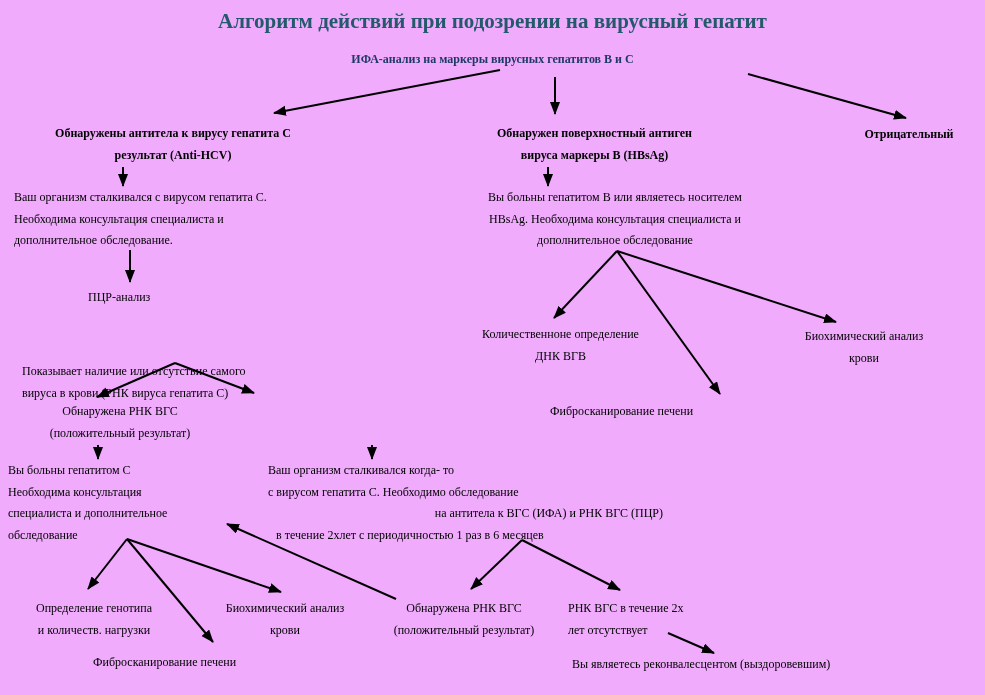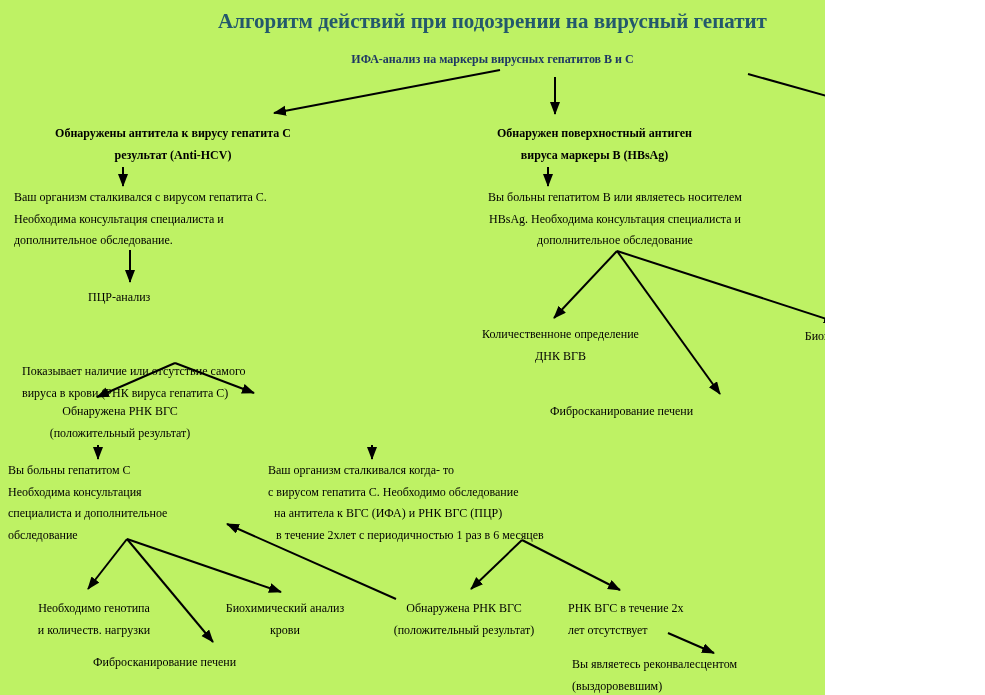--- a/index.html
+++ b/index.html
@@ -1,17 +1,17 @@
 <!DOCTYPE html>
 <html><head>
 <meta charset="utf-8">
 <style>
   html,body{margin:0;padding:0;background:#ffffff;}
   .canvas{
-    position:relative;width:825px;height:695px;background:#bef264;overflow:hidden;
+    position:relative;width:985px;height:695px;background:#f0abfc;overflow:hidden;
     font-family:"Liberation Serif","DejaVu Serif",serif;color:#000;
   }
   .arrow-layer{position:absolute;left:0;top:0;width:985px;height:695px;}
   .arrow-layer line{stroke:#000;stroke-width:2;}
   .node{position:absolute;font-size:12px;line-height:21.5px;}
   .bold{font-weight:bold;font-family:Liberation Serif, serif;}
   .center{text-align:center;}
   .title{top:8px;left:0;width:985px;text-align:center;font-size:21px;line-height:27px;font-weight:bold;color:#24596c;}
   .root{top:49px;left:0;width:985px;text-align:center;font-weight:bold;color:#1f3864;}
   .hdr{line-height:22px;}
@@ -105,26 +105,26 @@
   <div class="node" style="left:8px;top:460px;width:245px;">
     <div>Вы больны гепатитом С</div>
     <div>Необходима консультация</div>
     <div>специалиста и дополнительное</div>
     <div>обследование</div>
   </div>
 
   <div class="node" style="left:268px;top:460px;width:395px;">
     <div>Ваш организм сталкивался когда- то</div>
     <div>с вирусом гепатита С. Необходимо обследование</div>
-    <div style="padding-left:6px;">на антитела к ВГС (ИФА) и РНК ВГС (ПЦР)</div>
+    <div style="padding-left:6px;text-align:right;">на антитела к ВГС (ИФА) и РНК ВГС (ПЦР)</div>
     <div style="padding-left:8px;">в течение 2хлет с периодичностью 1 раз в 6 месяцев</div>
   </div>
 
   <div class="node center" style="left:6px;top:598px;width:176px;">
-    <div>Необходимо генотипа</div>
+    <div>Определение генотипа</div>
     <div>и количеств. нагрузки</div>
   </div>
 
   <div class="node center" style="left:196px;top:598px;width:178px;">
     <div>Биохимический анализ</div>
     <div>крови</div>
   </div>
 
   <div class="node center" style="left:372px;top:598px;width:184px;">
     <div>Обнаружена РНК ВГС</div>

